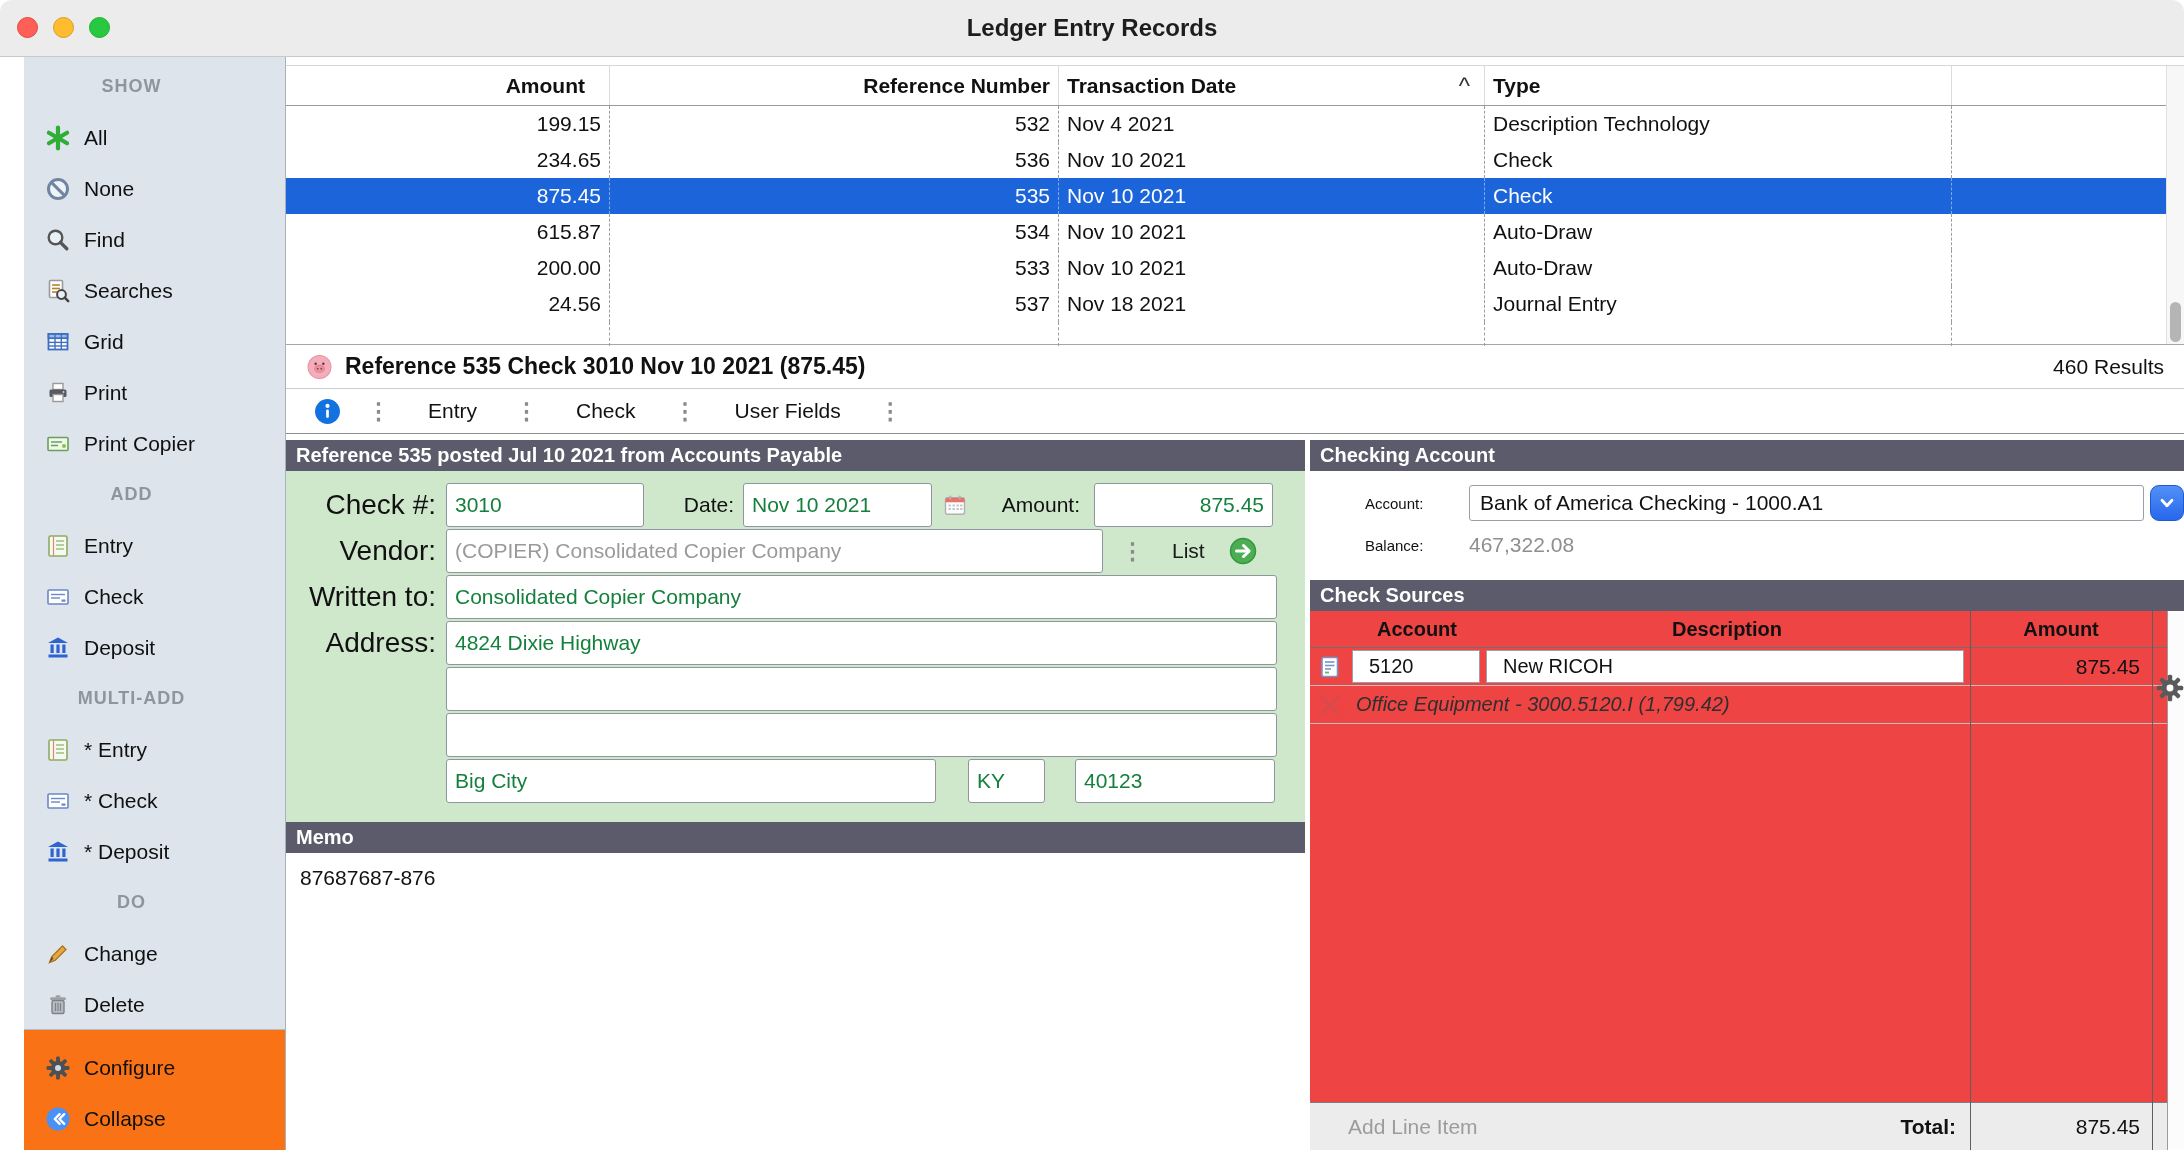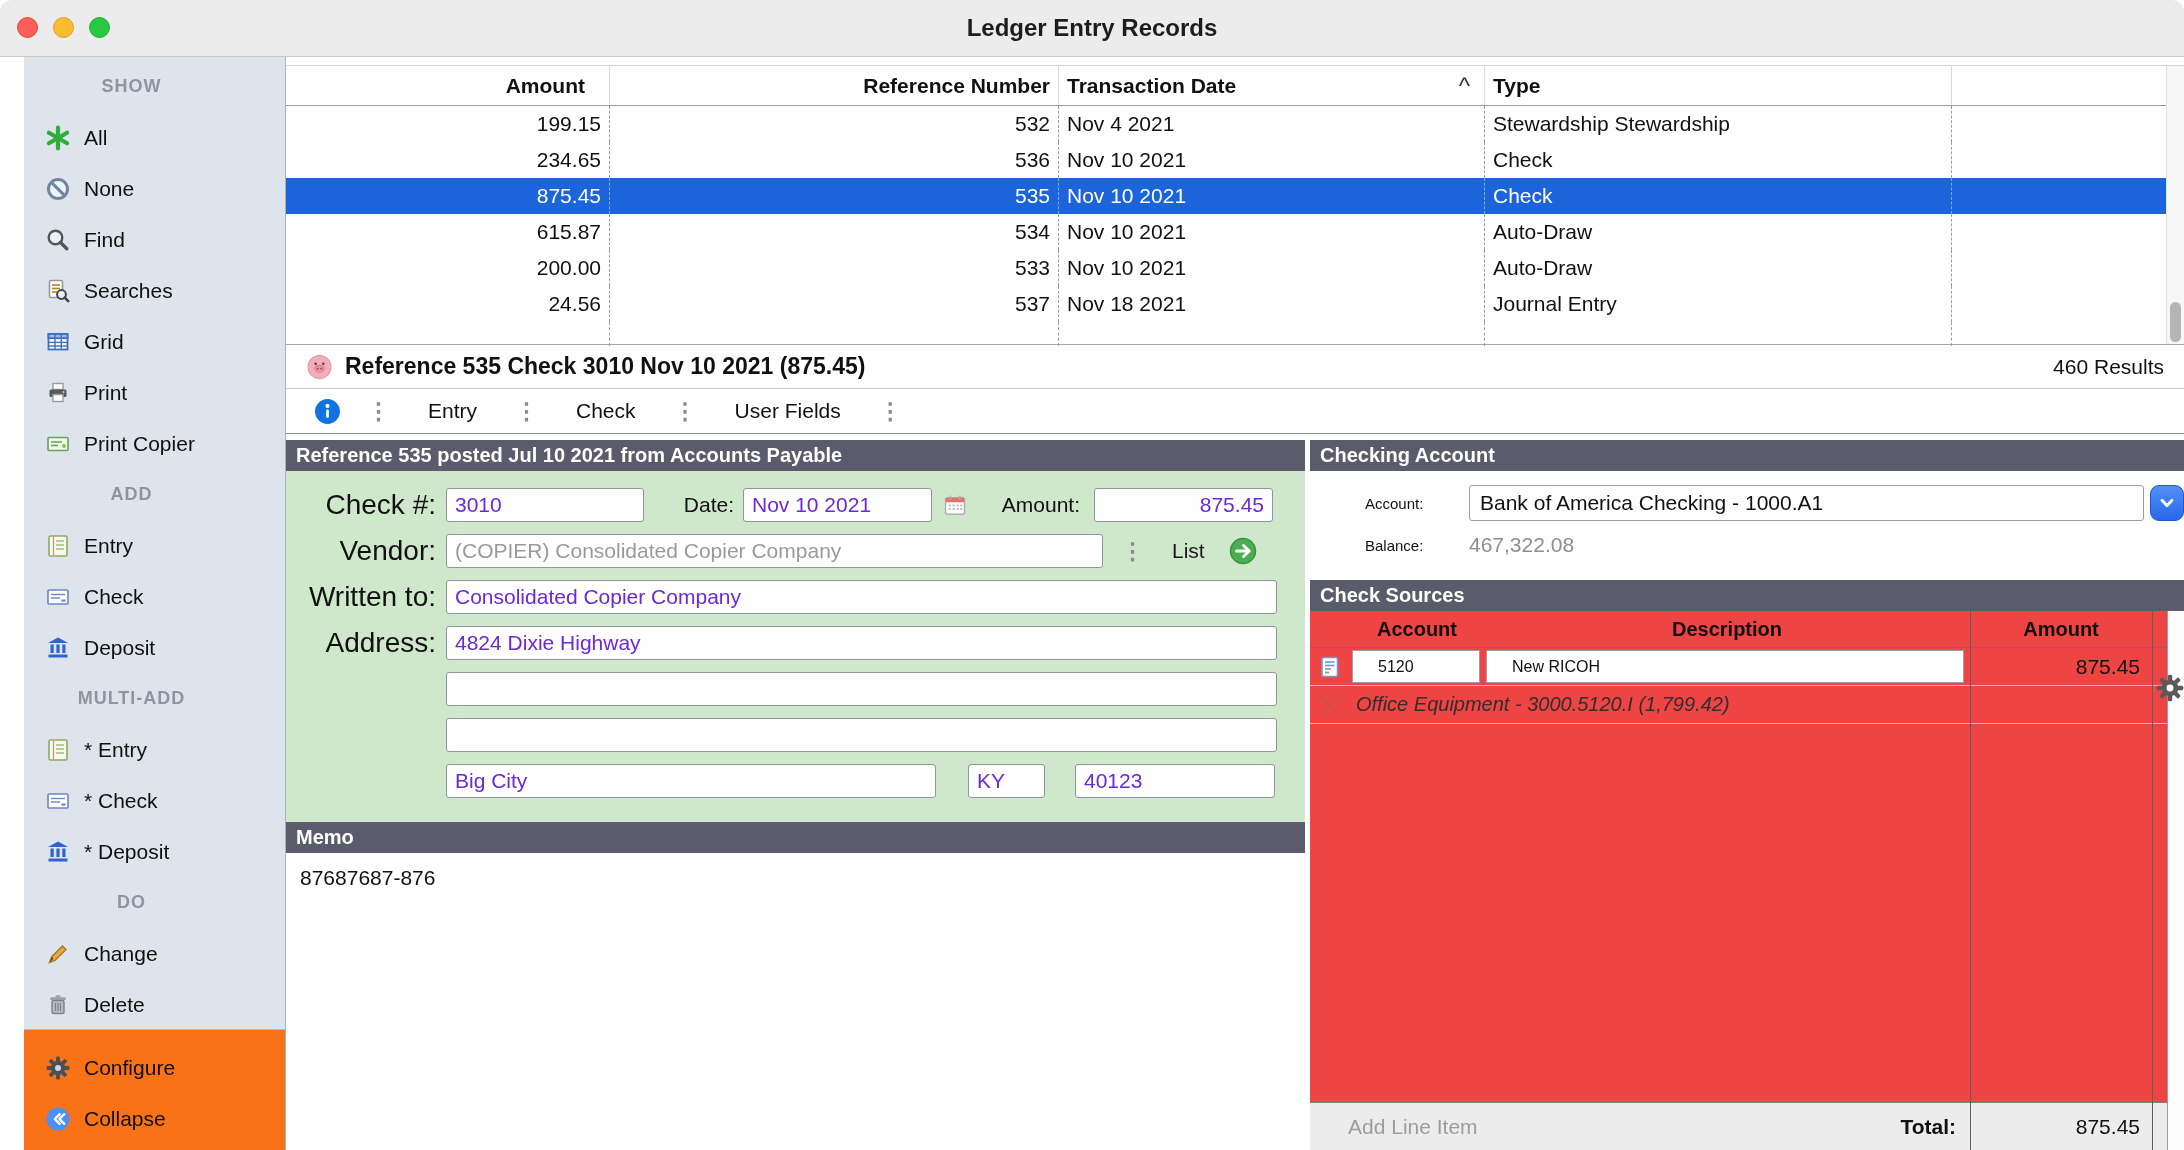--- a/index.html
+++ b/index.html
@@ -74,22 +74,22 @@
   .panels{flex:1;display:flex;margin-top:6px;min-height:0;}
   .panel-left{width:1019px;flex:none;margin-right:5px;display:flex;flex-direction:column;min-height:0;}
   .panel-right{flex:1;display:flex;flex-direction:column;position:relative;min-height:0;min-width:0;}
   .bar{height:31px;flex:none;background:#5b5b6b;color:#fff;font-weight:700;font-size:20px;
        display:flex;align-items:center;padding:0 10px;}
 
   
   .form-area{height:351px;flex:none;background:#cfe8cc;box-sizing:border-box;padding-top:17px;}
   .frow{display:flex;align-items:center;height:34px;margin-bottom:12px;}
   .flabel{width:150px;flex:none;text-align:right;font-size:28px;}
-  .inp{height:34px;box-sizing:border-box;border:1px solid #8f969e;border-radius:3px;background:#fff;
-       font-family:"Liberation Sans",sans-serif;font-size:21px;padding:11px 8px;outline:none;color:#6d28d9;}
+  .inp{height:44px;box-sizing:border-box;border:1px solid #8f969e;border-radius:3px;background:#fff;
+       font-family:"Liberation Sans",sans-serif;font-size:21px;padding:11px 8px;outline:none;color:#15803d;}
   .inp::placeholder{color:#9a9a9a;}
   .w-check{width:198px;margin-left:10px;}
   .lbl-date{width:90px;flex:none;text-align:right;font-size:21px;}
   .w-date{width:189px;margin-left:9px;}
   .cal{margin-left:11px;display:flex;}
   .lbl-amt{width:113px;flex:none;text-align:right;font-size:21px;}
   .w-amt{width:179px;margin-left:14px;text-align:right;}
   .w-vendor{width:657px;margin-left:10px;}
   .w-full{width:831px;margin-left:10px;}
   .w-city{width:490px;margin-left:10px;}
@@ -116,21 +116,21 @@
   .vl-1{left:660px;} .vl-2{left:842px;}
   .src-scroll{position:absolute;right:0;top:0;bottom:0;width:16px;background:#fcfcfc;border-left:1px solid #9b9b9b;z-index:4;}
   .s-ic{width:40px;flex:none;display:flex;align-items:center;justify-content:center;}
   .s-acct{width:134px;flex:none;display:flex;align-items:center;}
   .s-desc{width:486px;flex:none;display:flex;align-items:center;}
   .s-amt{width:182px;flex:none;display:flex;align-items:center;justify-content:flex-end;padding-right:12px;box-sizing:border-box;}
   .src-header{height:36px;flex:none;display:flex;border-bottom:1px solid #6f6f6f;font-weight:700;font-size:20px;}
   .src-header .s-acct,.src-header .s-desc,.src-header .s-amt{justify-content:center;padding-right:0;}
   .src-row{height:37px;flex:none;display:flex;align-items:center;border-bottom:1px solid #c2c2c2;font-size:20px;}
   .cellbox{height:33px;border:1px solid #9aa0a6;background:#fff;display:flex;align-items:center;
-           padding:0 25px;box-sizing:border-box;font-size:16px;margin-left:2px;}
+           padding:0 16px;box-sizing:border-box;font-size:20px;margin-left:2px;}
   .cb-acct{width:128px;}
   .cb-desc{width:478px;}
   .amt-val{font-size:21px;}
   .note{font-style:italic;color:#2f2f2f;padding-left:6px;font-size:20px;}
   .src-gear{position:absolute;left:845px;top:62px;z-index:6;display:flex;}
   .src-fill{flex:1;}
   .src-bottom{height:47px;flex:none;border-top:1px solid #7e7e7e;background:#ececec;display:flex;align-items:center;font-size:21px;}
   .sb-left{width:660px;flex:none;display:flex;align-items:center;}
   .add-li{color:#9c9c9c;padding-left:38px;}
   .total-lbl{margin-left:auto;font-weight:700;padding-right:14px;}
@@ -396,21 +396,21 @@
           <div class="cell cell-l c4">
               <span>Type</span>
             </div>
           <div class="cell c5"></div>
         </div>
         <div class="t-body">
           <div class="t-row">
             <div class="cell cell-r c1">199.15</div>
             <div class="cell cell-r c2">532</div>
             <div class="cell cell-l c3">Nov 4 2021</div>
-            <div class="cell cell-l c4">Stewardship Stewardship</div>
+            <div class="cell cell-l c4">Description Technology</div>
             <div class="cell c5"></div>
           </div>
           <div class="t-row">
             <div class="cell cell-r c1">234.65</div>
             <div class="cell cell-r c2">536</div>
             <div class="cell cell-l c3">Nov 10 2021</div>
             <div class="cell cell-l c4">Check</div>
             <div class="cell c5"></div>
           </div>
           <div class="t-row selected">

